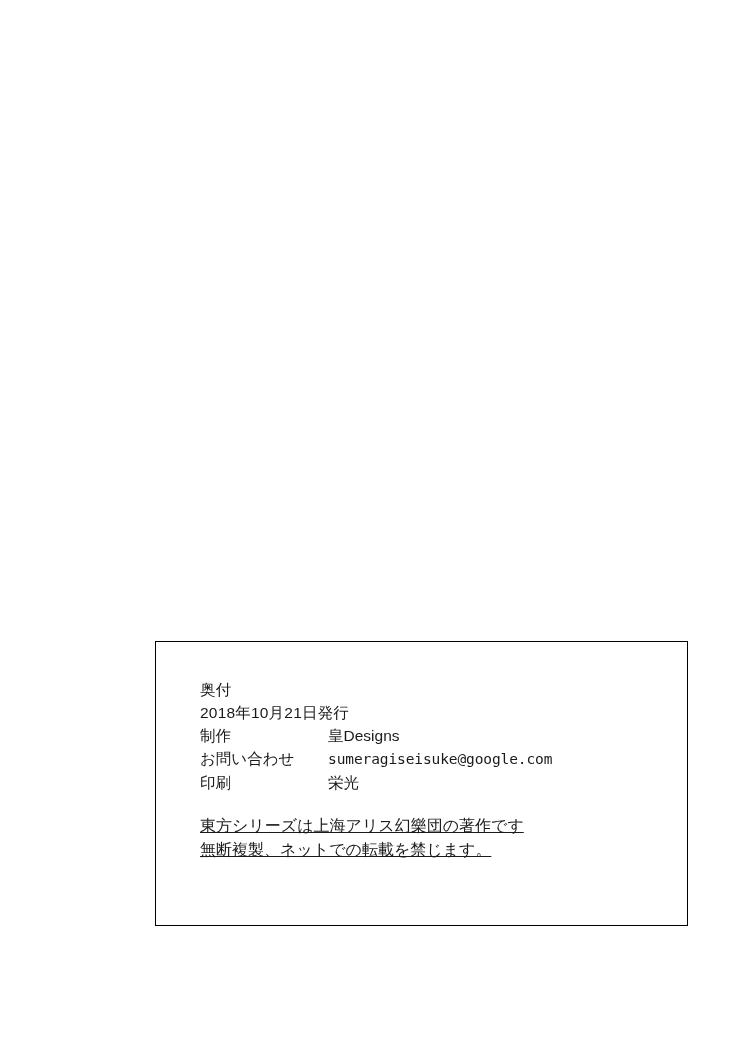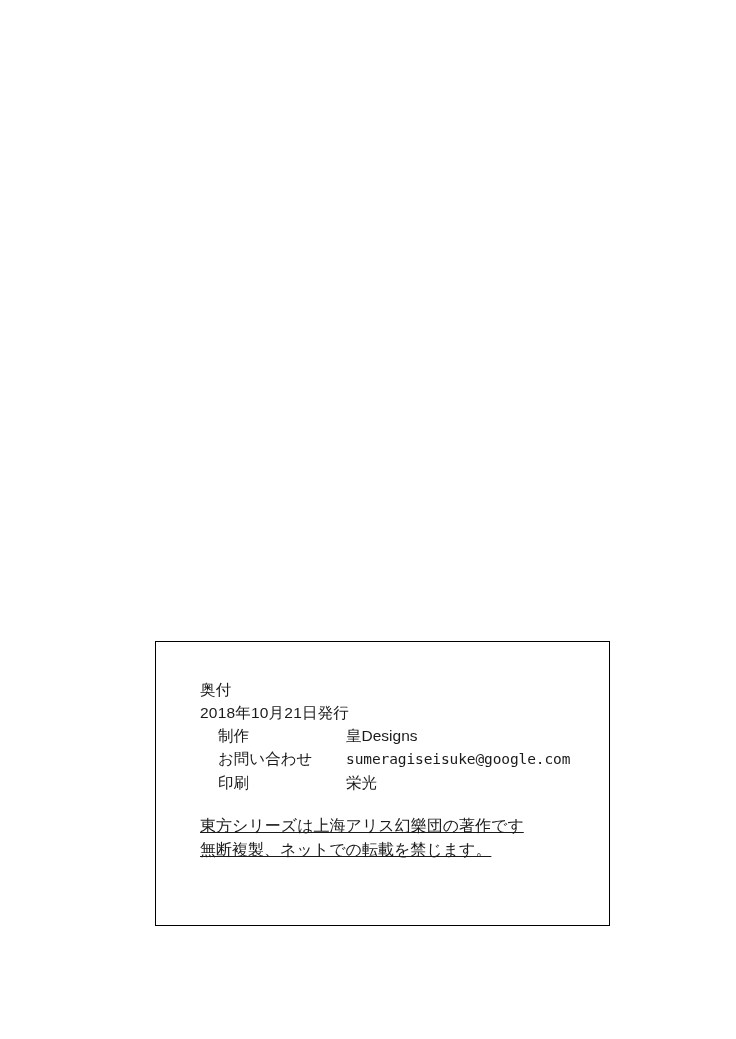--- a/index.html
+++ b/index.html
@@ -20,21 +20,21 @@
     position: absolute;
     inset: 0;
     background: #ffffff;
   }
 
   
   .colophon-box {
     position: absolute;
     left: 155px;
     top: 641px;
-    width: 455px;
+    width: 533px;
     height: 285px;
     border: 1px solid #000000;
     box-sizing: border-box;
     background: #ffffff;
   }
 
   .colophon-inner {
     position: absolute;
     left: 44px;
     top: 36px;
@@ -46,21 +46,20 @@
     line-height: 23px;
     white-space: pre;
     letter-spacing: 0.2px;
   }
 
   
   .row {
     display: flex;
     align-items: baseline;
     line-height: 23px;
-    margin-left: 18px;
   }
   .row .label {
     font-size: 15.5px;
     width: 128px;
     flex: 0 0 128px;
     white-space: pre;
   }
   .row .value {
     font-size: 15.5px;
     white-space: pre;

